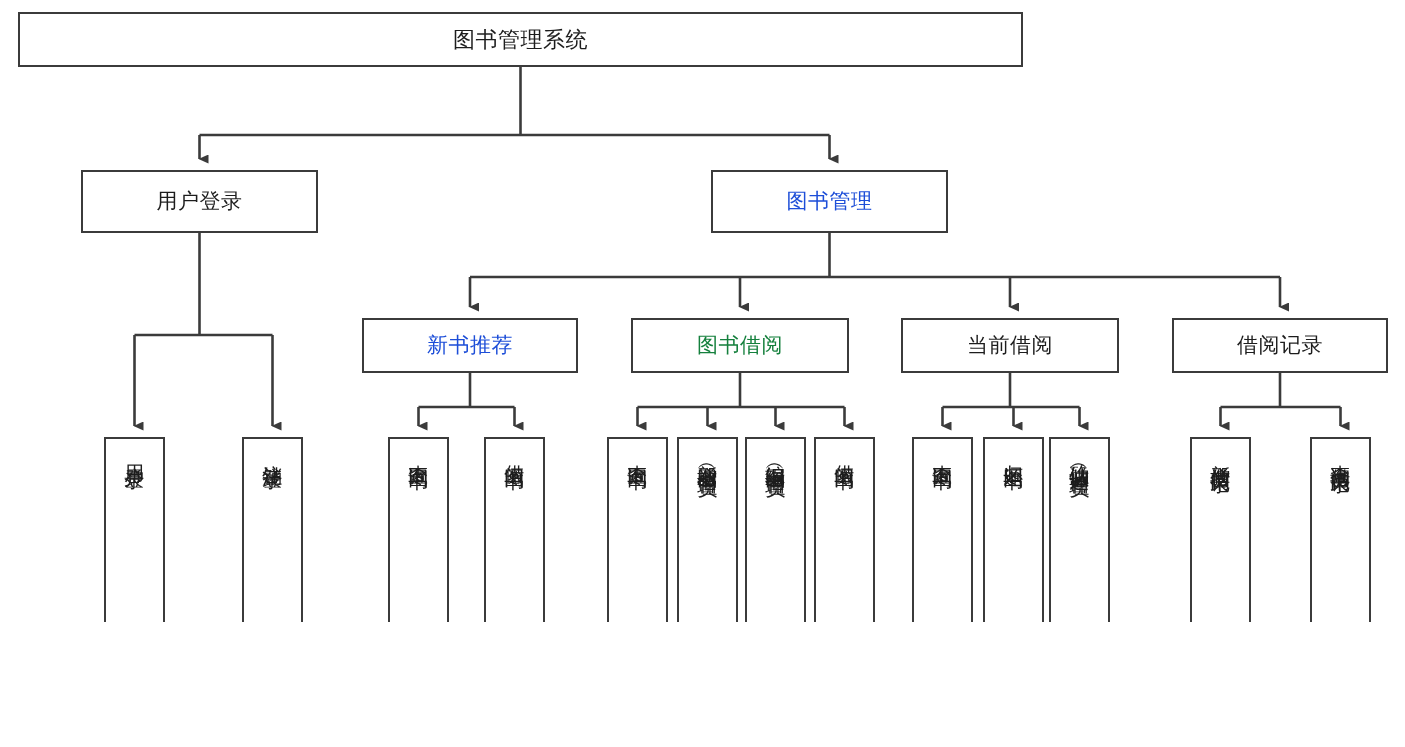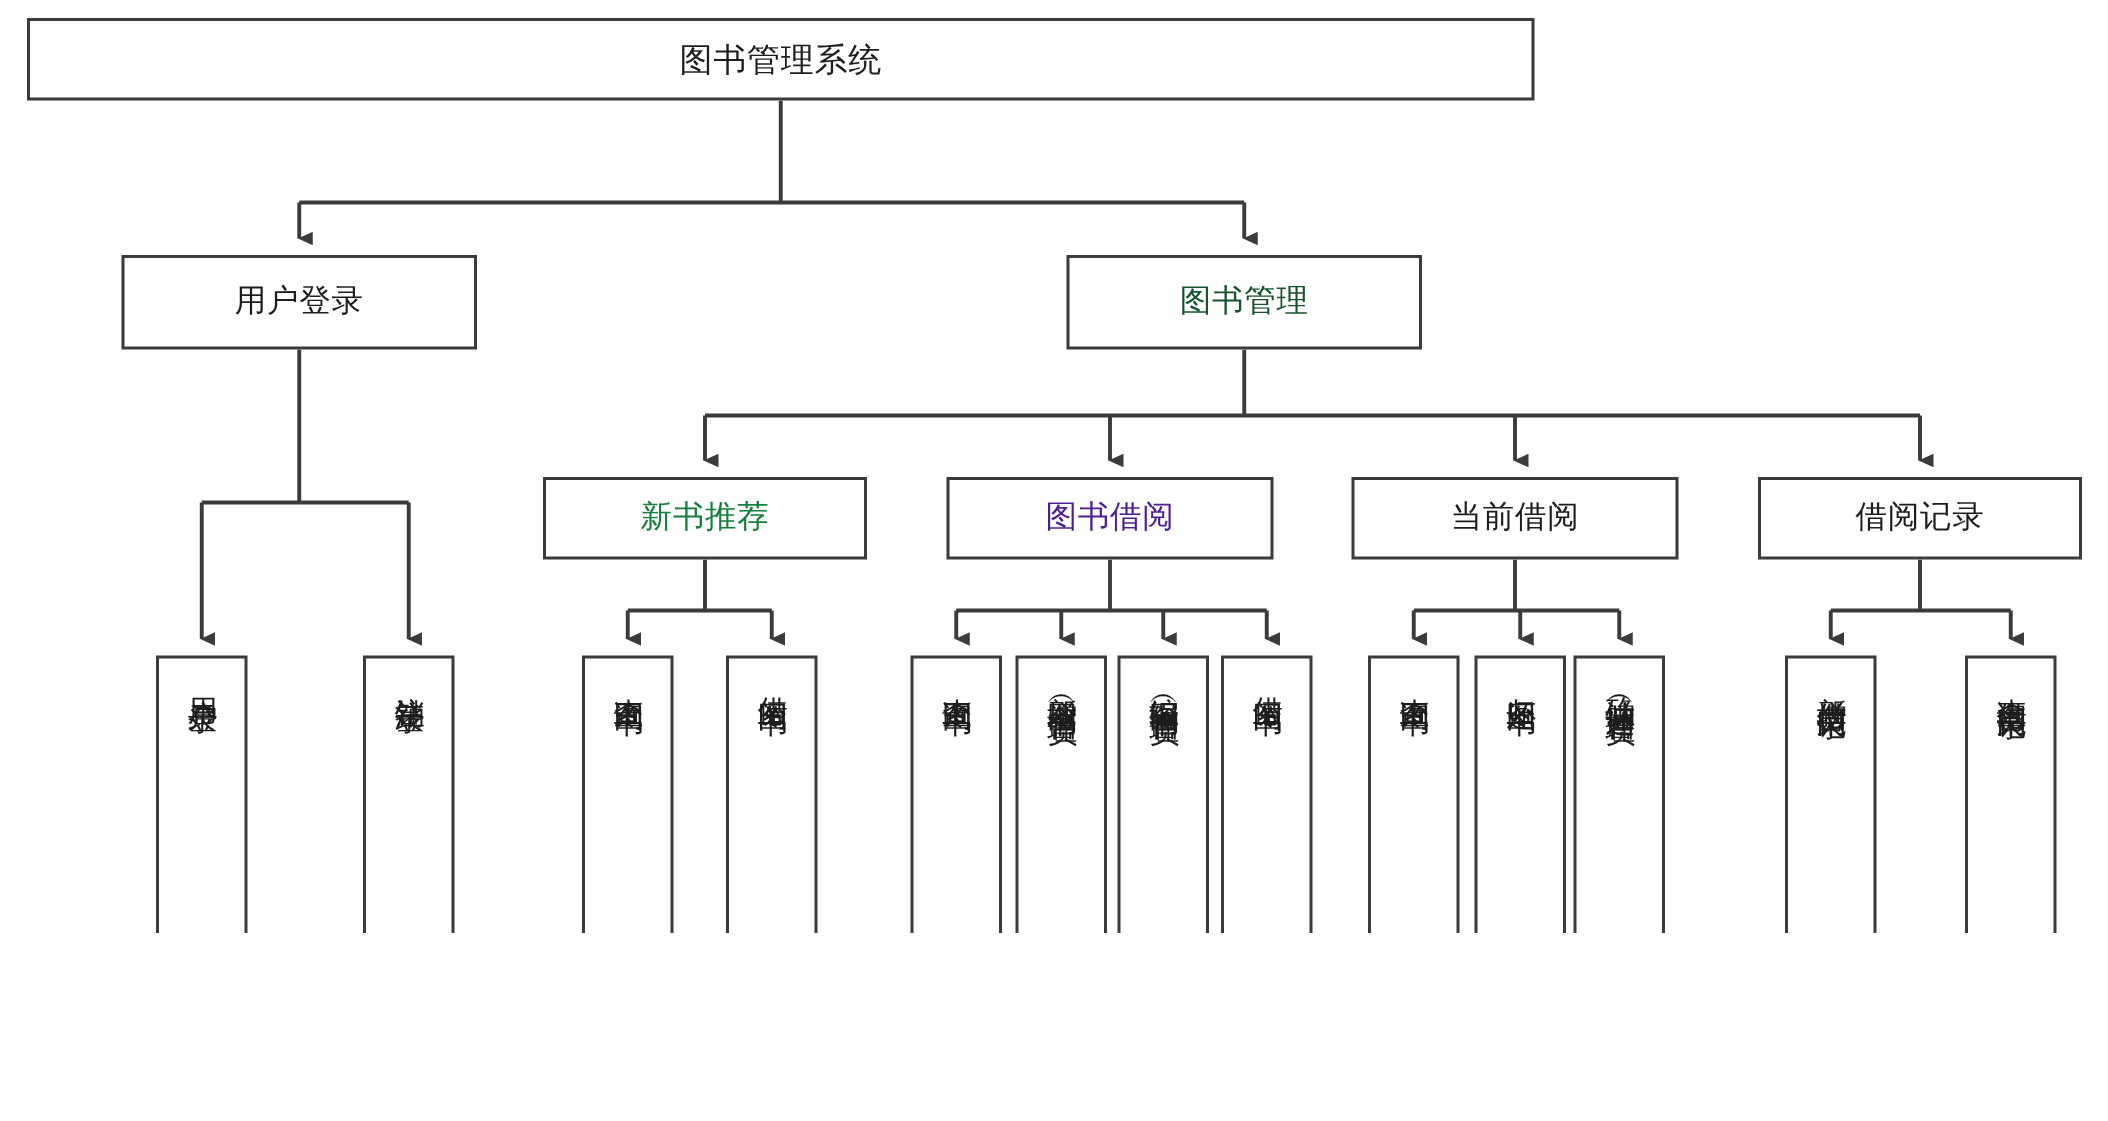--- a/index.html
+++ b/index.html
@@ -118,27 +118,27 @@
       </g>
   </svg>
   <div id="nodes">
       <div class="node horiz root" style="left: 18px; top: 12px; width: 1005px; height: 55px; border-color: rgb(59, 59, 59);">
         <span class="label" style="color: rgb(29, 29, 29);">图书管理系统</span>
       </div>
       <div class="node horiz" style="left: 81px; top: 170px; width: 237px; height: 63px; border-color: rgb(59, 59, 59);">
         <span class="label" style="color: rgb(29, 29, 29);">用户登录</span>
       </div>
       <div class="node horiz" style="left: 711px; top: 170px; width: 237px; height: 63px; border-color: rgb(59, 59, 59);">
-        <span class="label" style="color: #14532d;">图书管理</span>
+        <span class="label" style="color: #1d4ed8;">图书管理</span>
       </div>
       <div class="node horiz" style="left: 362px; top: 318px; width: 216px; height: 55px; border-color: rgb(59, 59, 59);">
-        <span class="label" style="color: #15803d;">新书推荐</span>
+        <span class="label" style="color: #1d4ed8;">新书推荐</span>
       </div>
       <div class="node horiz" style="left: 631px; top: 318px; width: 218px; height: 55px; border-color: rgb(59, 59, 59);">
-        <span class="label" style="color: #4c1d95;">图书借阅</span>
+        <span class="label" style="color: #15803d;">图书借阅</span>
       </div>
       <div class="node horiz" style="left: 901px; top: 318px; width: 218px; height: 55px; border-color: rgb(59, 59, 59);">
         <span class="label" style="color: rgb(29, 29, 29);">当前借阅</span>
       </div>
       <div class="node horiz" style="left: 1172px; top: 318px; width: 216px; height: 55px; border-color: rgb(59, 59, 59); justify-content: center;">
         <span class="label" style="color: rgb(29, 29, 29);">借阅记录</span>
       </div>
       <div class="node vert" style="left: 104px; top: 437px; width: 61px; height: 298px; border-color: rgb(59, 59, 59);">
         <span class="label" style="color: rgb(29, 29, 29);">用户登录</span>
       </div>

